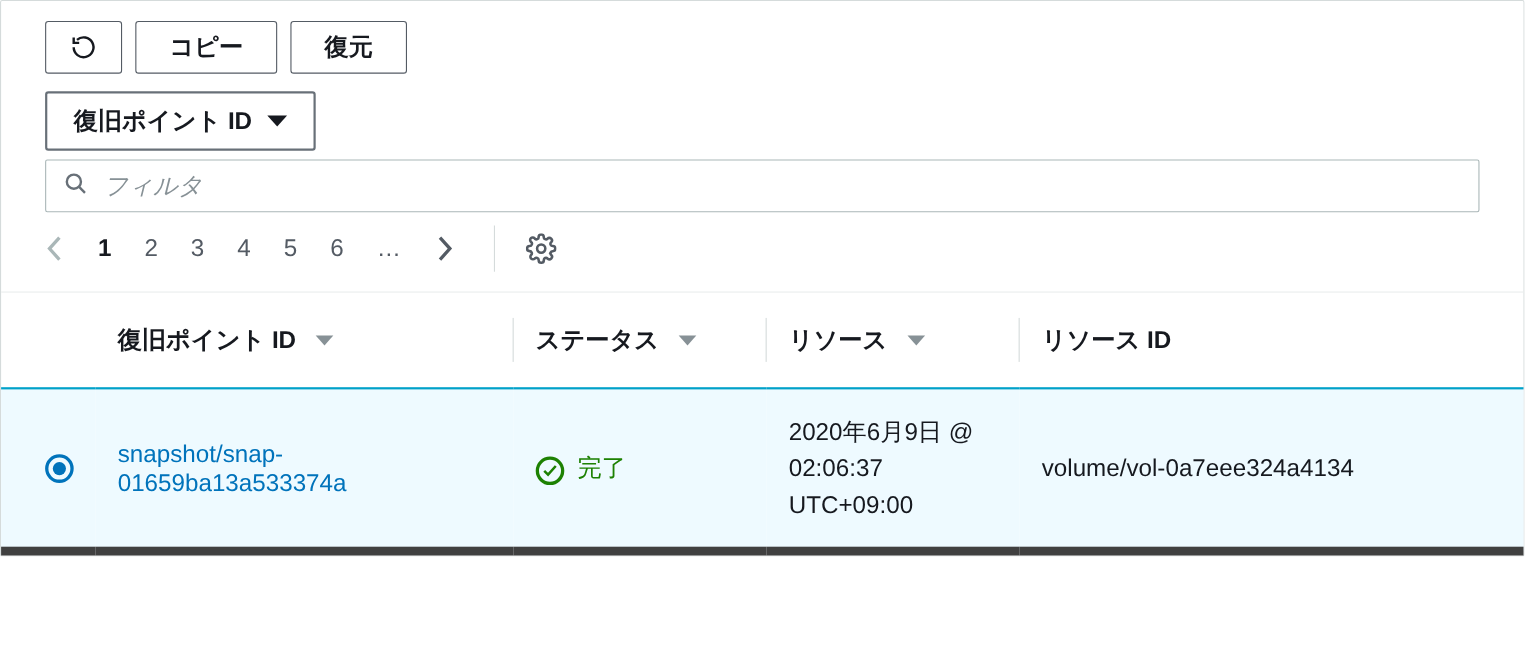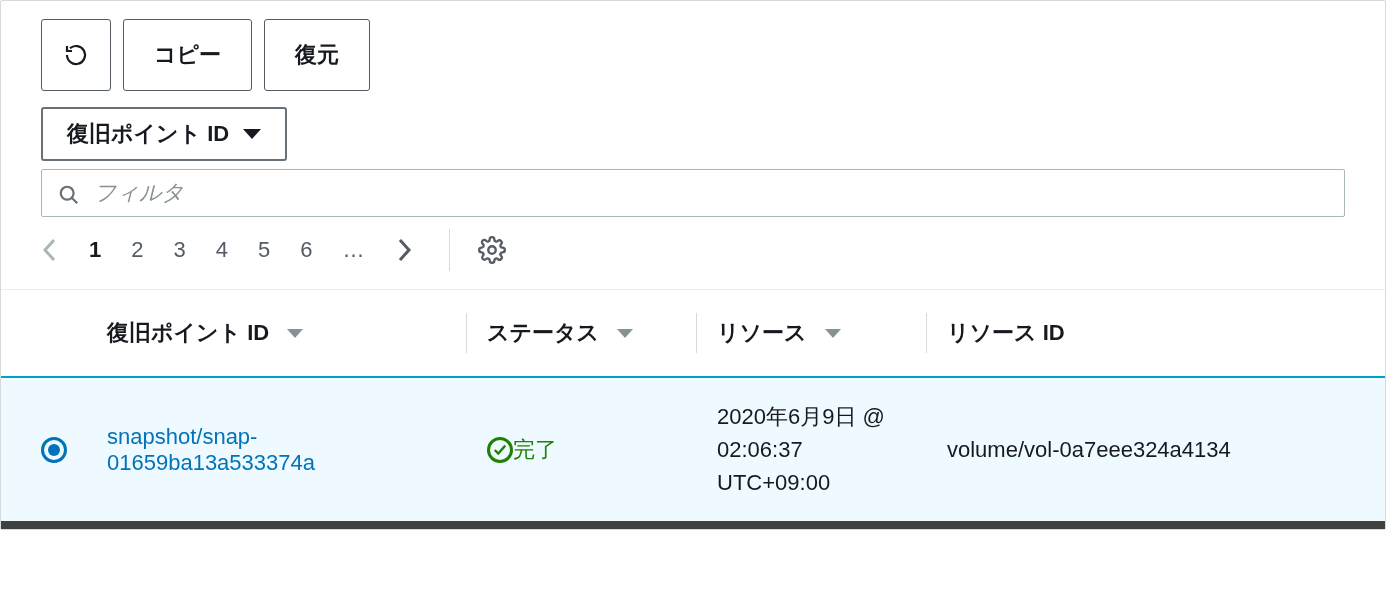--- a/index.html
+++ b/index.html
@@ -28,21 +28,21 @@
   .action-bar {
     display: flex;
     gap: 12px;
   }
   .btn {
     border: 1.5px solid #545b64;
     background: #fff;
     color: #16191f;
     font-size: 22px;
     font-weight: 600;
-    padding: 22px 30px;
+    padding: 10px 30px;
     border-radius: 3px;
     cursor: pointer;
     line-height: 1.2;
     display: inline-flex;
     align-items: center;
     justify-content: center;
   }
   .btn.icon-btn {
     padding: 10px 22px;
   }
@@ -67,21 +67,21 @@
     width: 0; height: 0;
     border-left: 9px solid transparent;
     border-right: 9px solid transparent;
     border-top: 10px solid #16191f;
   }
   .search-wrap {
     margin-top: 8px;
     border: 1px solid #aab7b8;
     border-radius: 2px;
     display: flex;
-    align-items: flex-end;
+    align-items: flex-start;
     padding: 10px 16px;
     gap: 14px;
   }
   .search-input {
     border: none;
     outline: none;
     font-size: 22px;
     flex: 1;
     color: #16191f;
     font-style: italic;
@@ -190,22 +190,22 @@
     width: 12px; height: 12px;
     background: #0073bb;
     border-radius: 50%;
   }
   .link {
     color: #0073bb;
     font-weight: 400;
   }
   .status-cell {
     display: flex;
-    align-items: center;
-    gap: 0;
+    align-items: flex-end;
+    gap: 12px;
     color: #1d8102;
     font-weight: 400;
     font-family: Liberation Serif, serif;
   }
   .status-icon {
     width: 26px; height: 26px;
     border: 3px solid #1d8102;
     border-radius: 50%;
     display: inline-flex;
     align-items: center;

